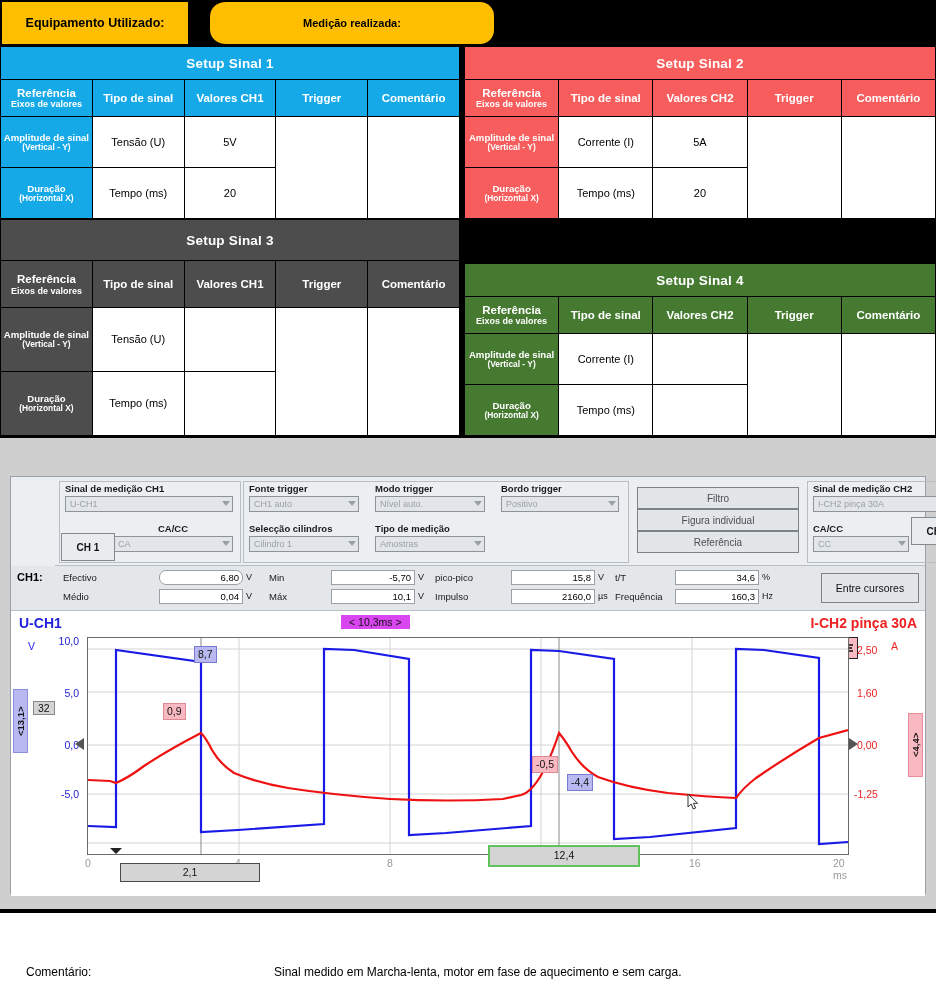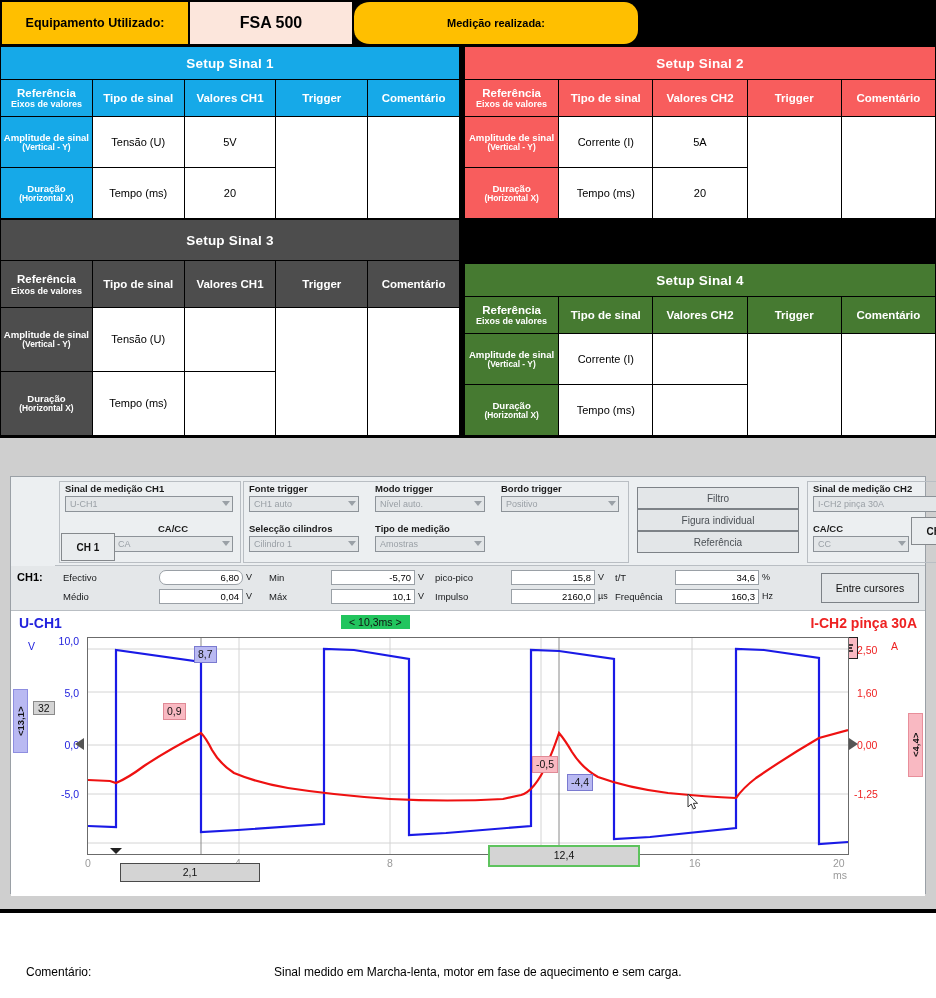--- a/index.html
+++ b/index.html
@@ -1,20 +1,20 @@
 <!DOCTYPE html>
 <html><head>
 <meta charset="utf-8">
 <style>
   html,body{margin:0;padding:0;background:#fff;}
   body{width:936px;height:998px;font-family:"Liberation Sans",sans-serif;overflow:hidden;}
   .page{position:relative;width:936px;height:998px;background:#000;}
 
   
-  .hdr{display:flex;height:46px;width:936px;}
+  .hdr{display:flex;height:46px;width:936px;gap:20px;}
   .hdr .cell{display:flex;align-items:center;justify-content:center;text-align:center;
              border-right:2px solid #000;border-bottom:2px solid #000;border-top:2px solid #000;}
   .hdr .cell:first-child{border-left:2px solid #000;}
   .h-orange{background:#ffbf00;font-weight:bold;font-size:12.5px;color:#000;}
   .h-pale{background:#fce6dc;color:#000;}
   .c1{width:186px;}
   .c2{width:162px;font-weight:bold;font-size:16px;}
   .c3{width:284px;font-weight:bold;font-size:11px;border-radius:16px;}
   .c4{width:296px;font-weight:bold;font-size:12px;border-right:2px solid #000;}
 
@@ -63,21 +63,21 @@
   .fld{position:absolute;height:15px;background:#fff;border:1px solid #9aa0a6;box-sizing:border-box;
        font-size:9.5px;color:#000;text-align:right;padding:1px 3px 0 0;}
   .unit{position:absolute;font-size:9px;color:#17191b;}
   .curbtn{position:absolute;right:6px;top:7px;width:96px;height:28px;background:#e3e6e8;
           border:1px solid #7d8287;font-size:10.5px;color:#111;display:flex;align-items:center;justify-content:center;}
 
   
   .graph{position:relative;height:285px;background:#fff;}
   .glabelL{position:absolute;left:8px;top:4px;font-size:14px;font-weight:bold;color:#2222dd;}
   .glabelR{position:absolute;right:8px;top:4px;font-size:14px;font-weight:bold;color:#ee2222;}
-  .tspan{position:absolute;left:330px;top:4px;background:#22c55e;font-size:10.5px;color:#111;padding:1px 8px;}
+  .tspan{position:absolute;left:330px;top:4px;background:#d946ef;font-size:10.5px;color:#111;padding:1px 8px;}
   .gbox{position:absolute;left:76px;top:26px;width:762px;height:218px;border:1px solid #6b6b6b;box-sizing:border-box;background:#fff;}
   .axL{position:absolute;font-size:10.5px;color:#2222dd;text-align:right;width:40px;}
   .axR{position:absolute;font-size:10.5px;color:#ee2222;width:40px;}
   .axX{position:absolute;font-size:10.5px;color:#9a9a9a;}
   .vtag{position:absolute;writing-mode:vertical-rl;transform:rotate(180deg);font-size:9.5px;
         font-weight:bold;text-align:center;padding:3px 1px;}
   .vtagL{background:#b9b9f2;color:#111;border:1px solid #8e8ee0;}
   .vtagR{background:#f9b9c2;color:#111;border:1px solid #e88e9a;}
   .gainL{position:absolute;background:#d4d4d4;border:1px solid #8a8a8a;font-size:10.5px;padding:0 4px;color:#111;}
   .dbox{position:absolute;font-size:10.5px;padding:0 3px;line-height:14px;height:15px;}
@@ -98,21 +98,20 @@
   .cmt .k{position:absolute;left:26px;top:52px;font-size:12px;color:#000;}
   .cmt .v{position:absolute;left:274px;top:52px;font-size:12px;color:#000;}
 </style>
 </head>
 <body>
 
 <div class="page">
 
   <div class="hdr">
     <div class="cell h-orange c1">Equipamento Utilizado:</div>
-    <div class="cell h-pale c2">FSA 500</div>
     <div class="cell h-orange c3">Medição realizada:</div>
   </div>
 
   <div class="setups">
 
     <div class="setup-row">
       <table class="setup-tbl" style="width:460px;">
         <tbody>
             <tr>
               <td class="s-title blue" colspan="5">Setup Sinal 1</td>

